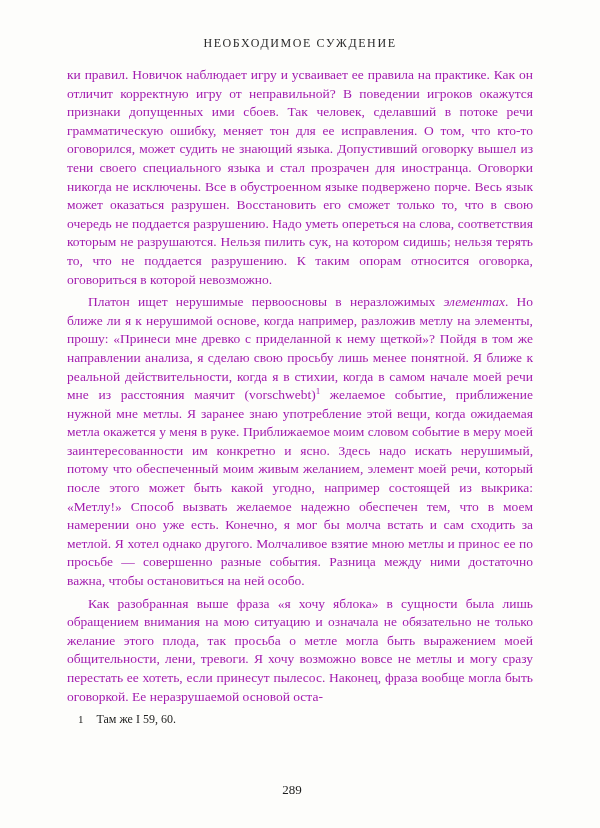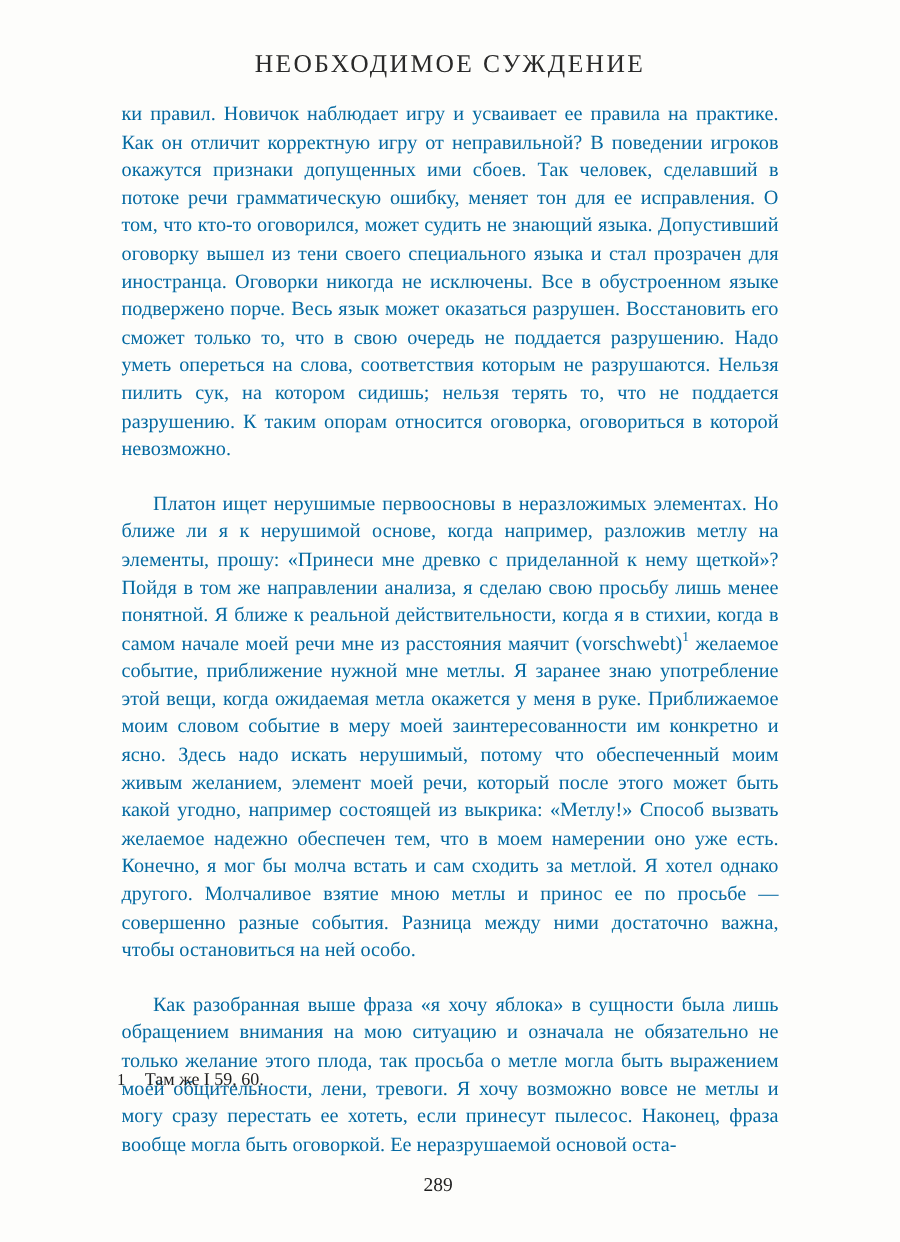--- a/index.html
+++ b/index.html
@@ -13,39 +13,40 @@
     height: 828px;
     box-sizing: border-box;
     background: #fdfdfb;
     color: #1e1e1e;
     font-family: "Liberation Serif", serif;
     padding: 37px 63px 0 63px;
     overflow: hidden;
   }
   .running-head {
     text-align: center;
-    font-size: 17px;
+    font-size: 12px;
     letter-spacing: 1.6px;
     line-height: 12px;
     color: #2a2a2a;
     margin-bottom: 17px;
     white-space: nowrap;
   }
   .body-text p {
-    margin: 18px;
+    margin: 4px;
     font-size: 13.5px;
     line-height: 18.6px;
     text-align: justify;
     text-justify: inter-word;
-    color: #0369a1;
+    color: #a21caf;
   }
   .body-text p.indent {
     text-indent: 21px;
   }
   .body-text .italic {
+    font-style: italic;
   }
   .body-text sup {
     font-size: 9px;
     line-height: 0;
   }
   .footnote {
     position: absolute;
     left: 63px;
     right: 63px;
     top: 712px;

